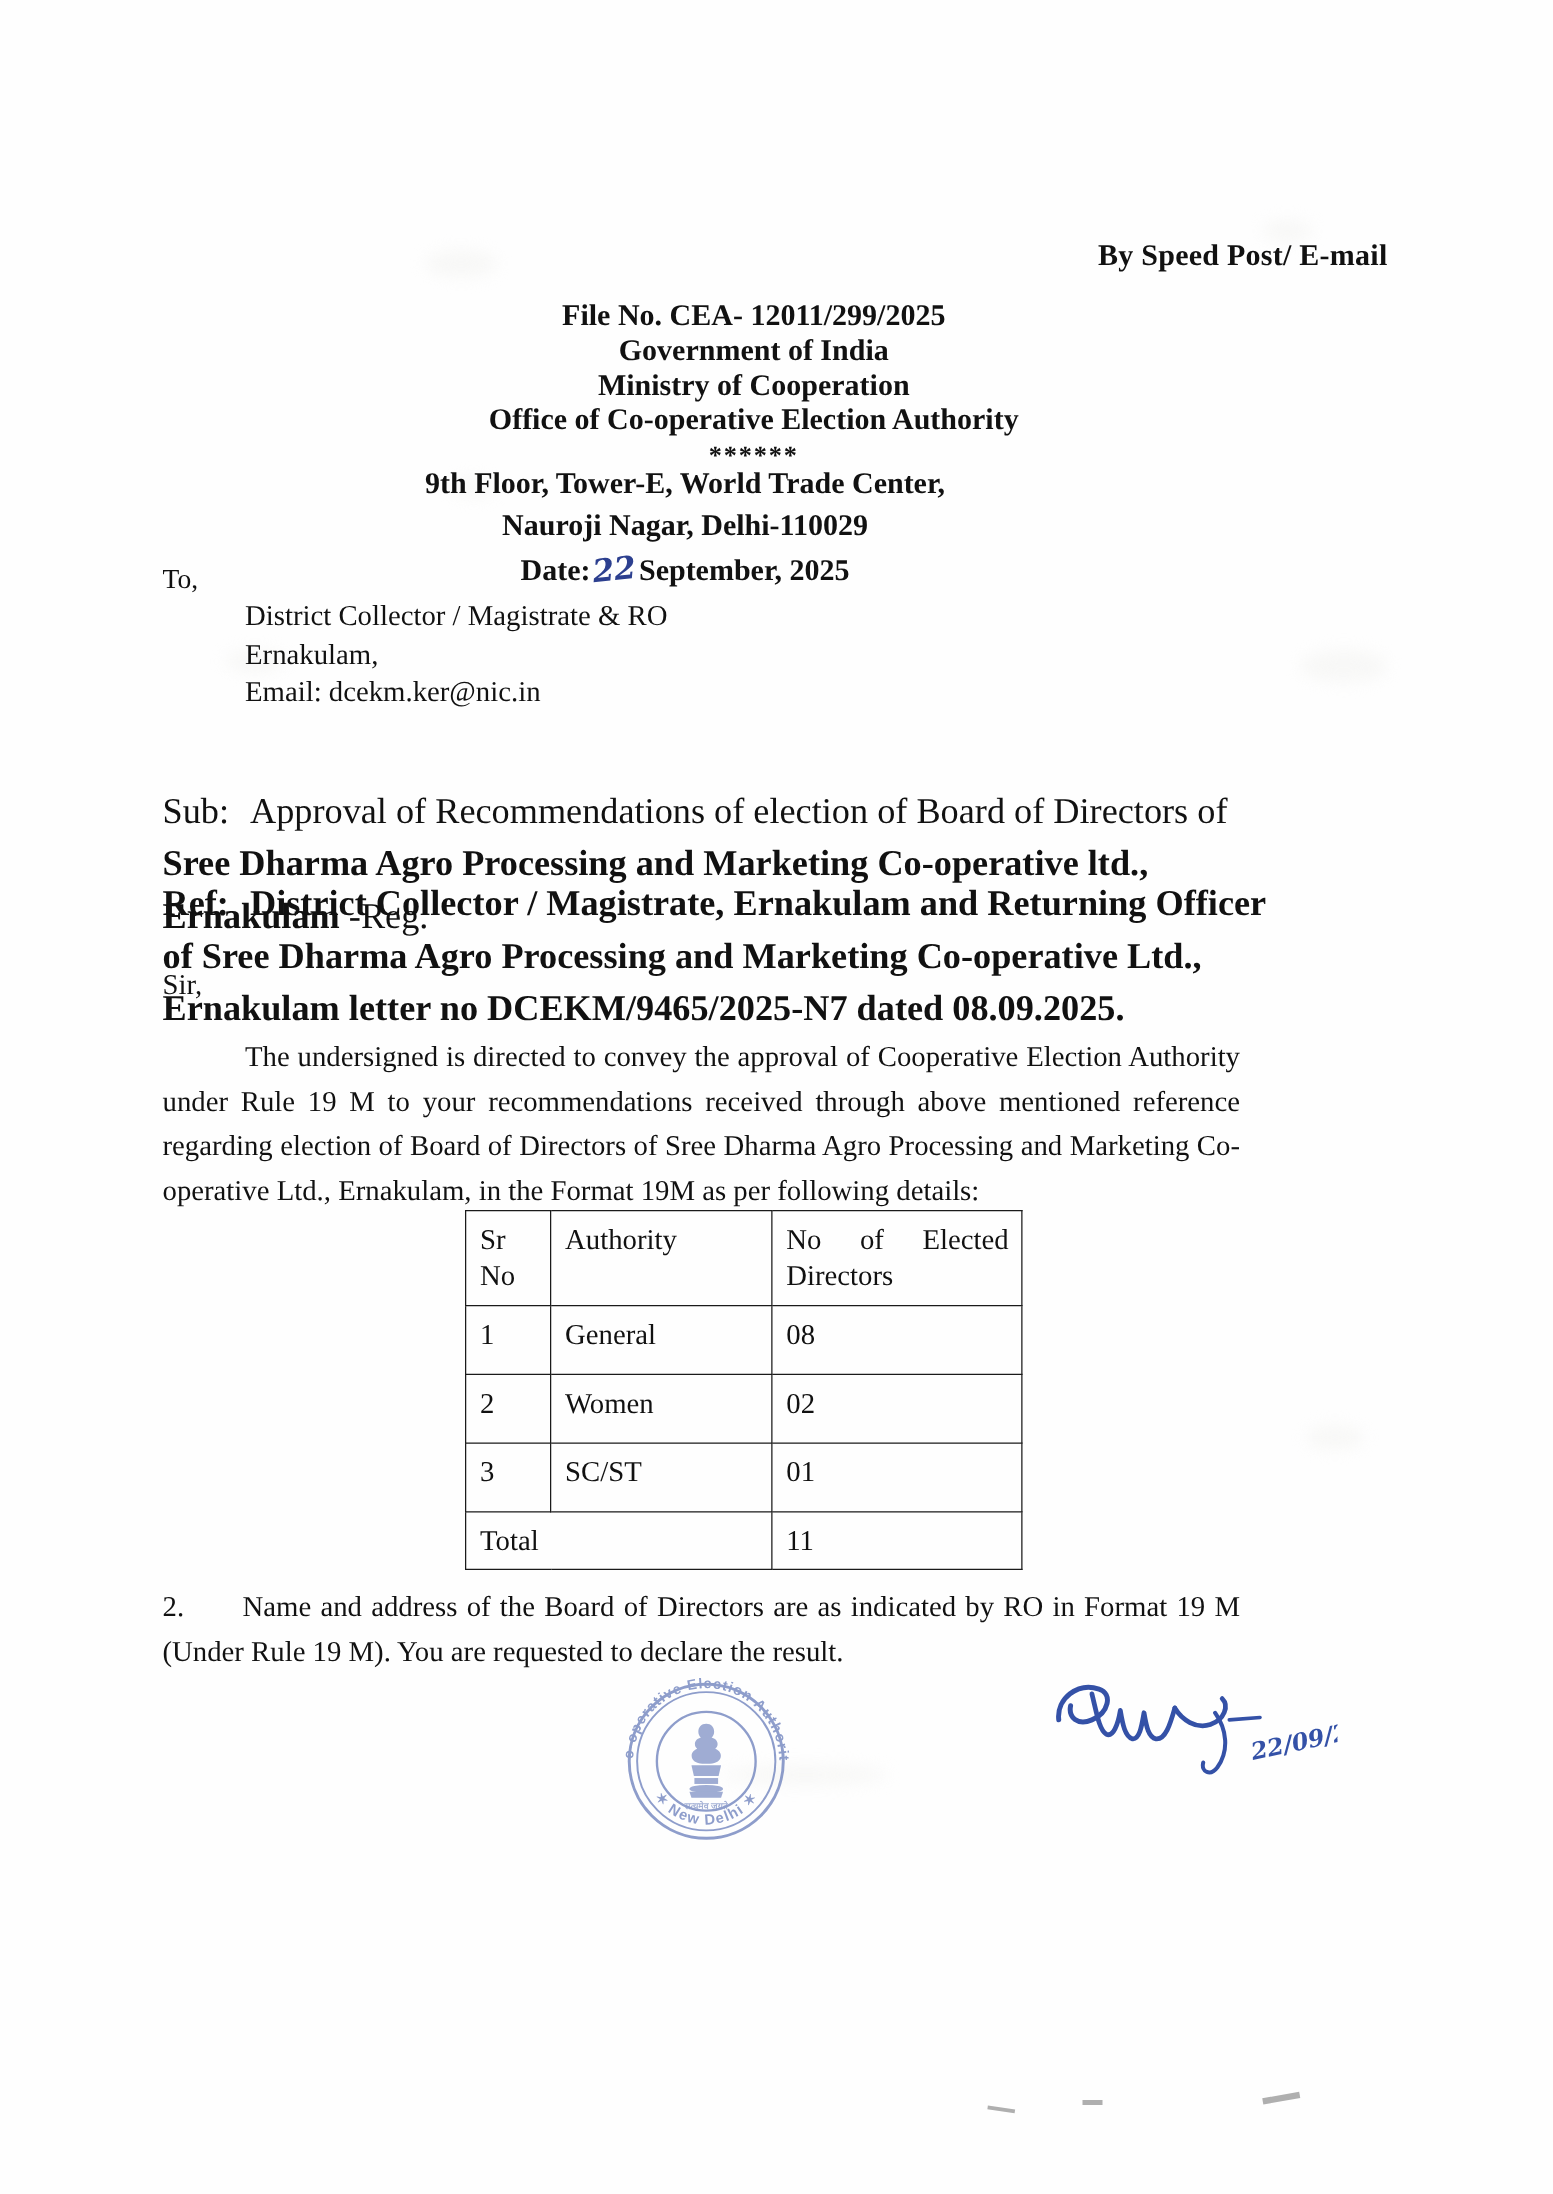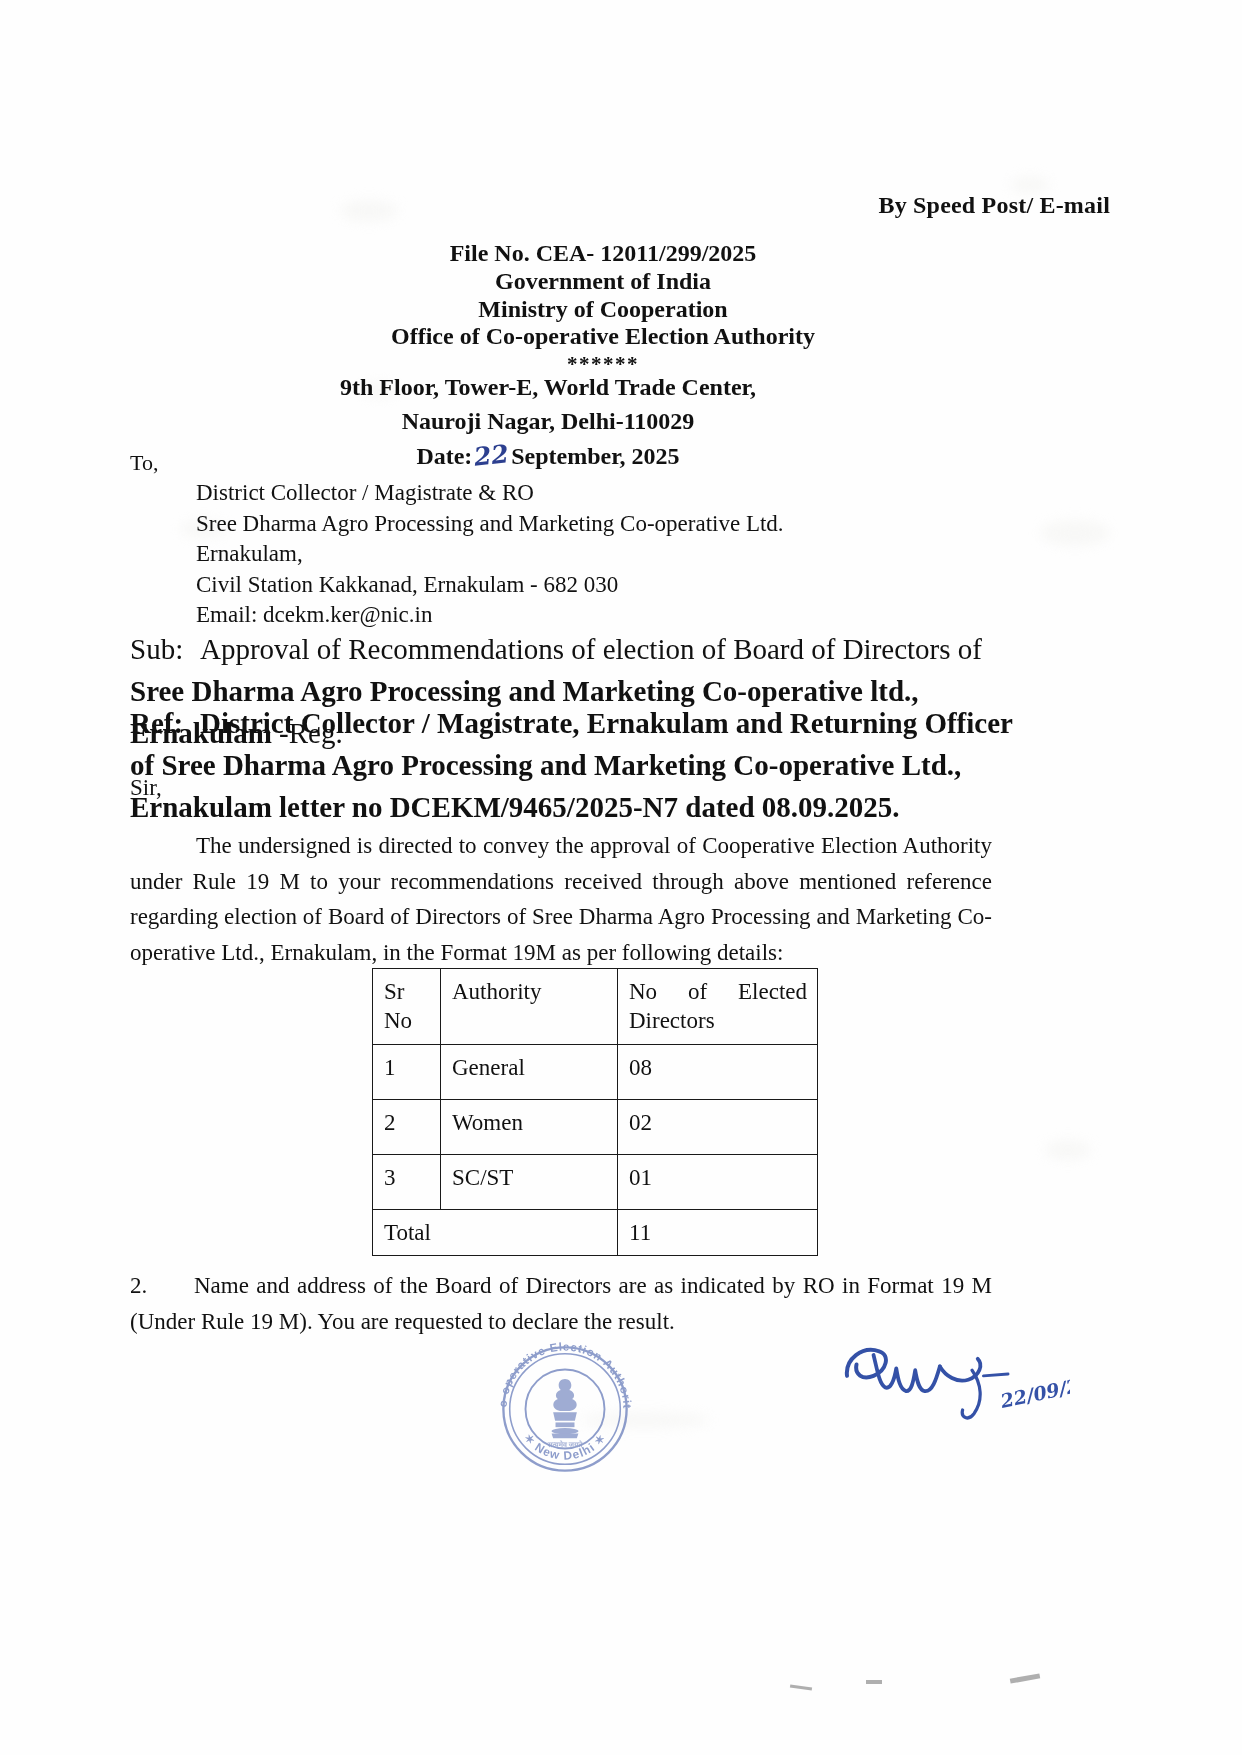--- a/index.html
+++ b/index.html
@@ -228,23 +228,21 @@
 
     <div class="addr-right">
       <span class="ln">9th Floor, Tower-E, World Trade Center,</span>
       <span class="ln">Nauroji Nagar, Delhi-110029</span>
       <span class="ln date-line"><span>Date:</span><span class="hand">22</span><span>September, 2025</span></span>
     </div>
 
     <div class="to-label">To,</div>
     <div class="to-addr">
       <span class="ln">District Collector / Magistrate &amp; RO</span>
-      <span class="ln">Sree Dharma Agro Processing and Marketing Co-operative Ltd.</span>
       <span class="ln">Ernakulam,</span>
-      <span class="ln">Civil Station Kakkanad, Ernakulam - 682 030</span>
       <span class="ln">Email: dcekm.ker@nic.in</span>
     </div>
 
     <div class="kv row-sub">
       <span class="k">Sub:</span>
       <span class="v"><span>Approval of Recommendations of election of Board of Directors of </span><b>Sree Dharma Agro Processing and Marketing Co-operative ltd., Ernakulam</b><span> -Reg.</span></span>
     </div>
 
     <div class="kv row-ref">
       <span class="k">Ref:</span>

